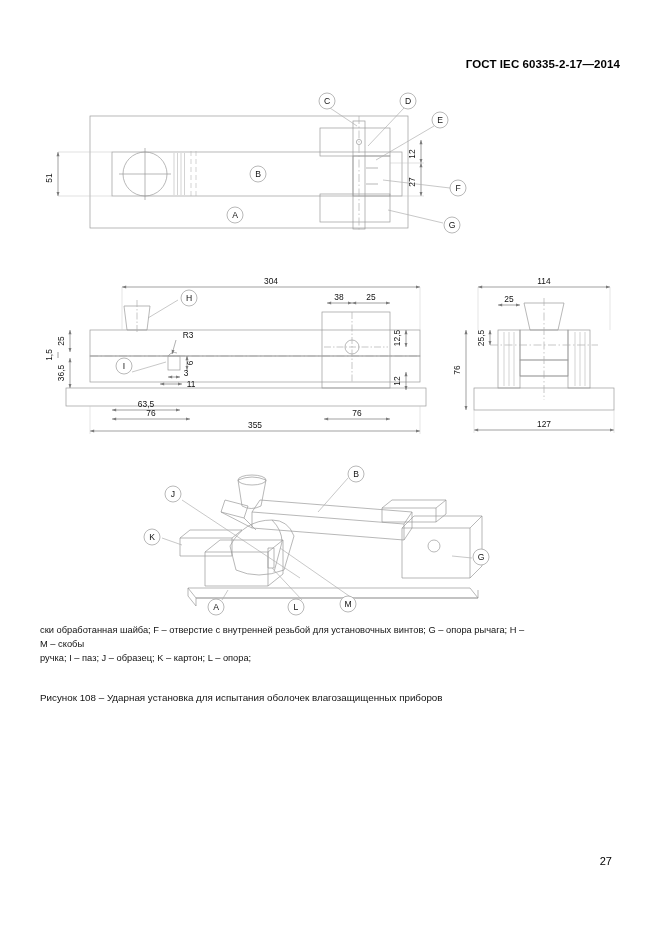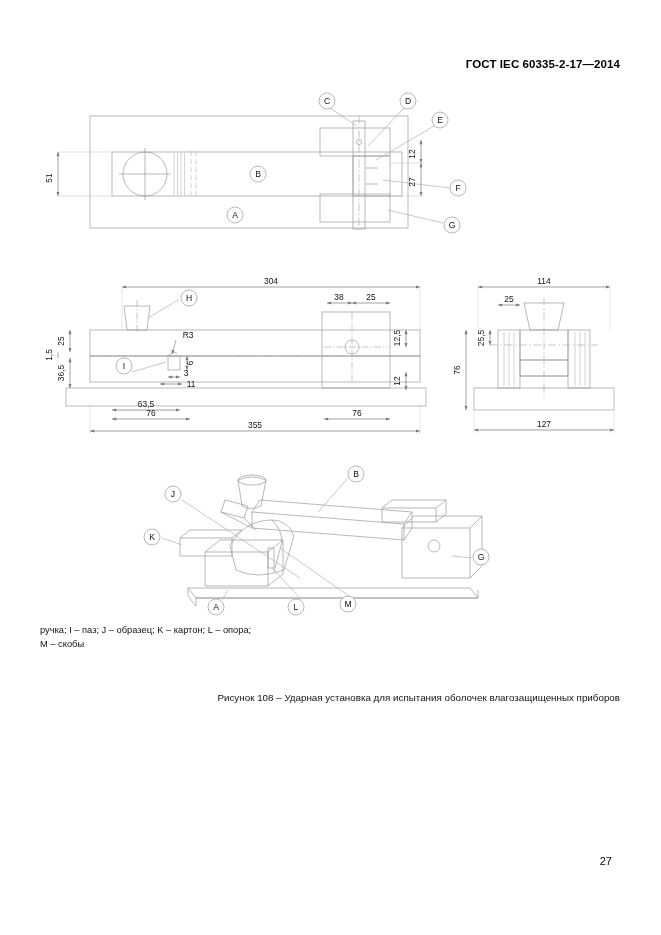--- a/index.html
+++ b/index.html
@@ -31,21 +31,21 @@
   
   .dwg{position:absolute;left:0;top:0;width:661px;height:935px;pointer-events:none;}
 
   
   .legend{
     position:absolute;left:40px;top:623px;width:580px;
     font-size:9.3px;line-height:14.2px;color:#111;
   }
   .caption{
     position:absolute;left:40px;top:692px;width:580px;
-    text-align:right;font-size:9.8px;color:#111;
+    text-align:left;font-size:9.8px;color:#111;
   }
 
   
 </style>
 </head>
 <body>
 
 <div class="page">
 
   <div class="header">ГОСТ IEC 60335-2-17—2014</div>
@@ -324,20 +324,21 @@
         <text x="296" y="610">L</text>
       </g>
       <g>
         <circle cx="348" cy="604" r="8" fill="#fff" stroke="#9a9a9a" stroke-width="0.7"></circle>
         <text x="348" y="607">M</text>
       </g>
     </g>
   </svg>
 
   <div class="legend">
+    <div>ски обработанная шайба; F – отверстие с внутренней резьбой для установочных винтов; G – опора рычага; H –</div>
+    <div>M  –  скобы</div>
     <div>ручка; I – паз; J – образец; K – картон; L – опора;</div>
-    <div>M  –  скобы</div>
   </div>
 
   <div class="caption">Рисунок 108 – Ударная установка для испытания оболочек влагозащищенных приборов</div>
 
   <div class="pageno">27</div>
 </div>
 
 </body></html>

